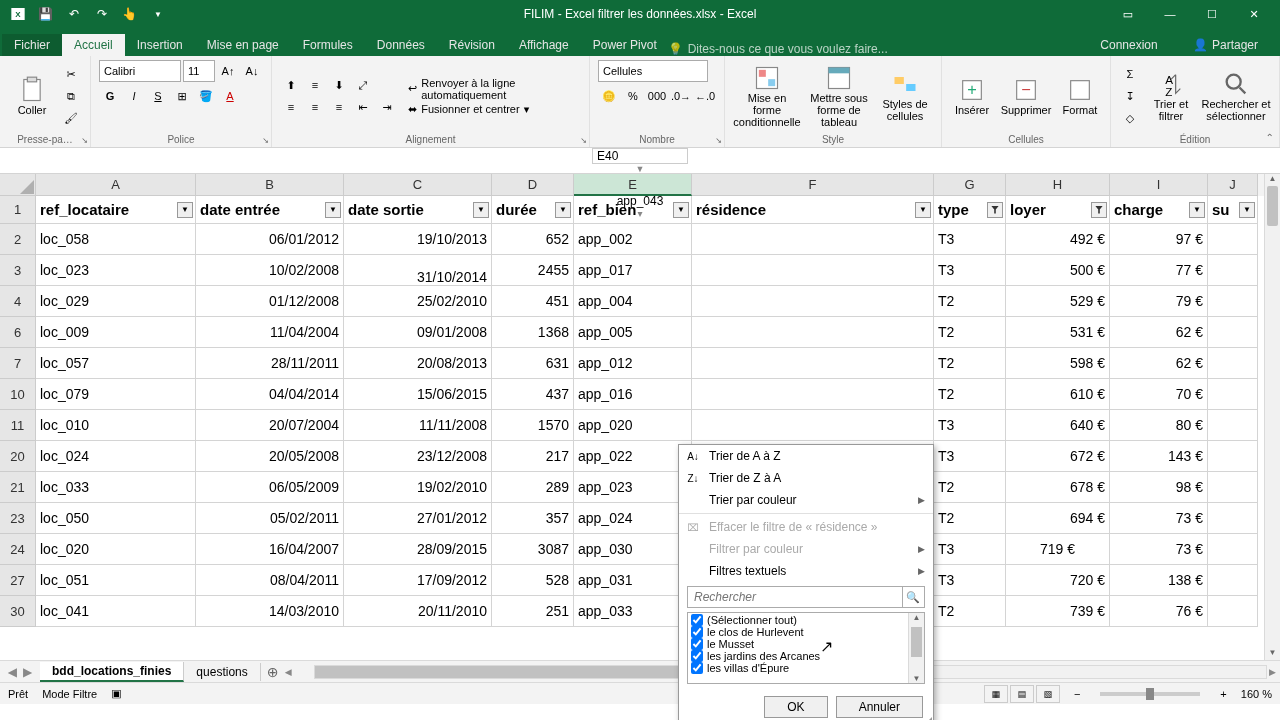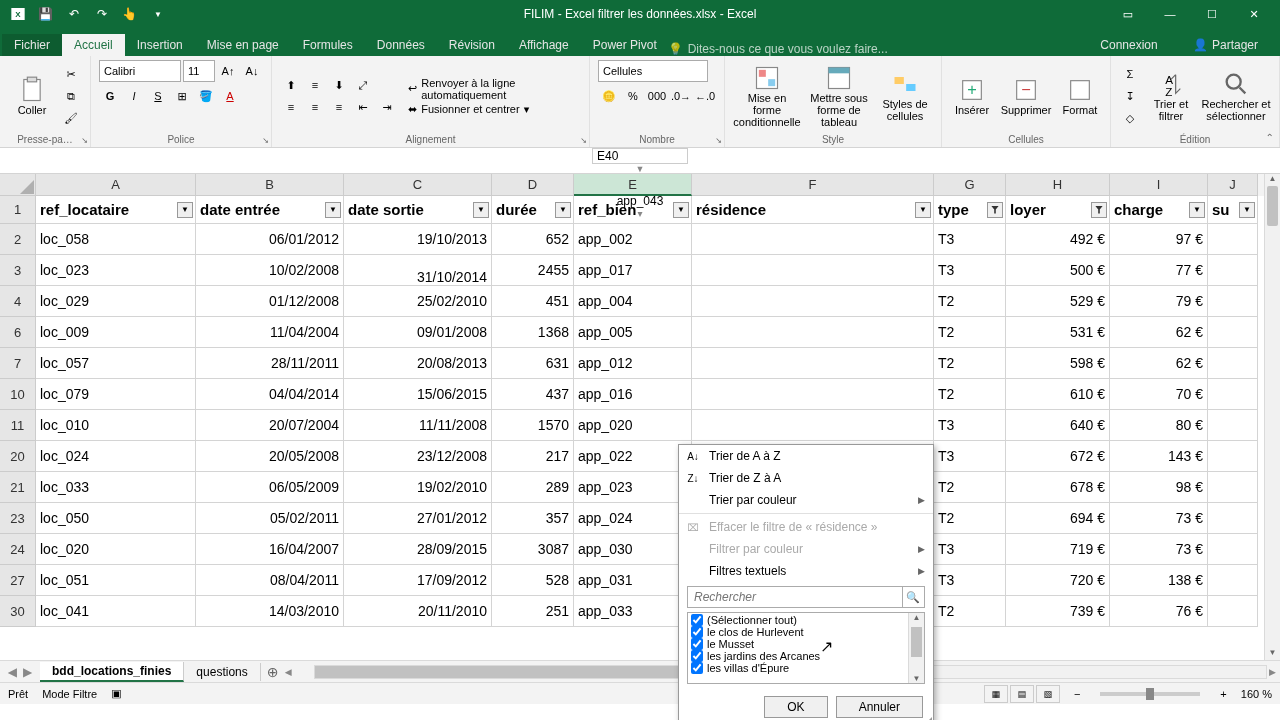--- a/index.html
+++ b/index.html
@@ -743,21 +743,21 @@
           </div>
           <div class="cell" style="width: 118px;">
             <span>app_030</span>
           </div>
           <div class="cell" style="width: 242px;">
             <span>le clos de Hurlevent</span>
           </div>
           <div class="cell" style="width: 72px;">
             <span>T3</span>
           </div>
-          <div class="cell r" style="width: 104px;">
+          <div class="cell r" style="width: 104px; justify-content: center;">
             <span>719 €</span>
           </div>
           <div class="cell r" style="width: 98px;">
             <span>73 €</span>
           </div>
           <div class="cell" style="width: 50px;">
             <span></span>
           </div>
         </div>
         <div class="g-row" style="height: 31px;">

